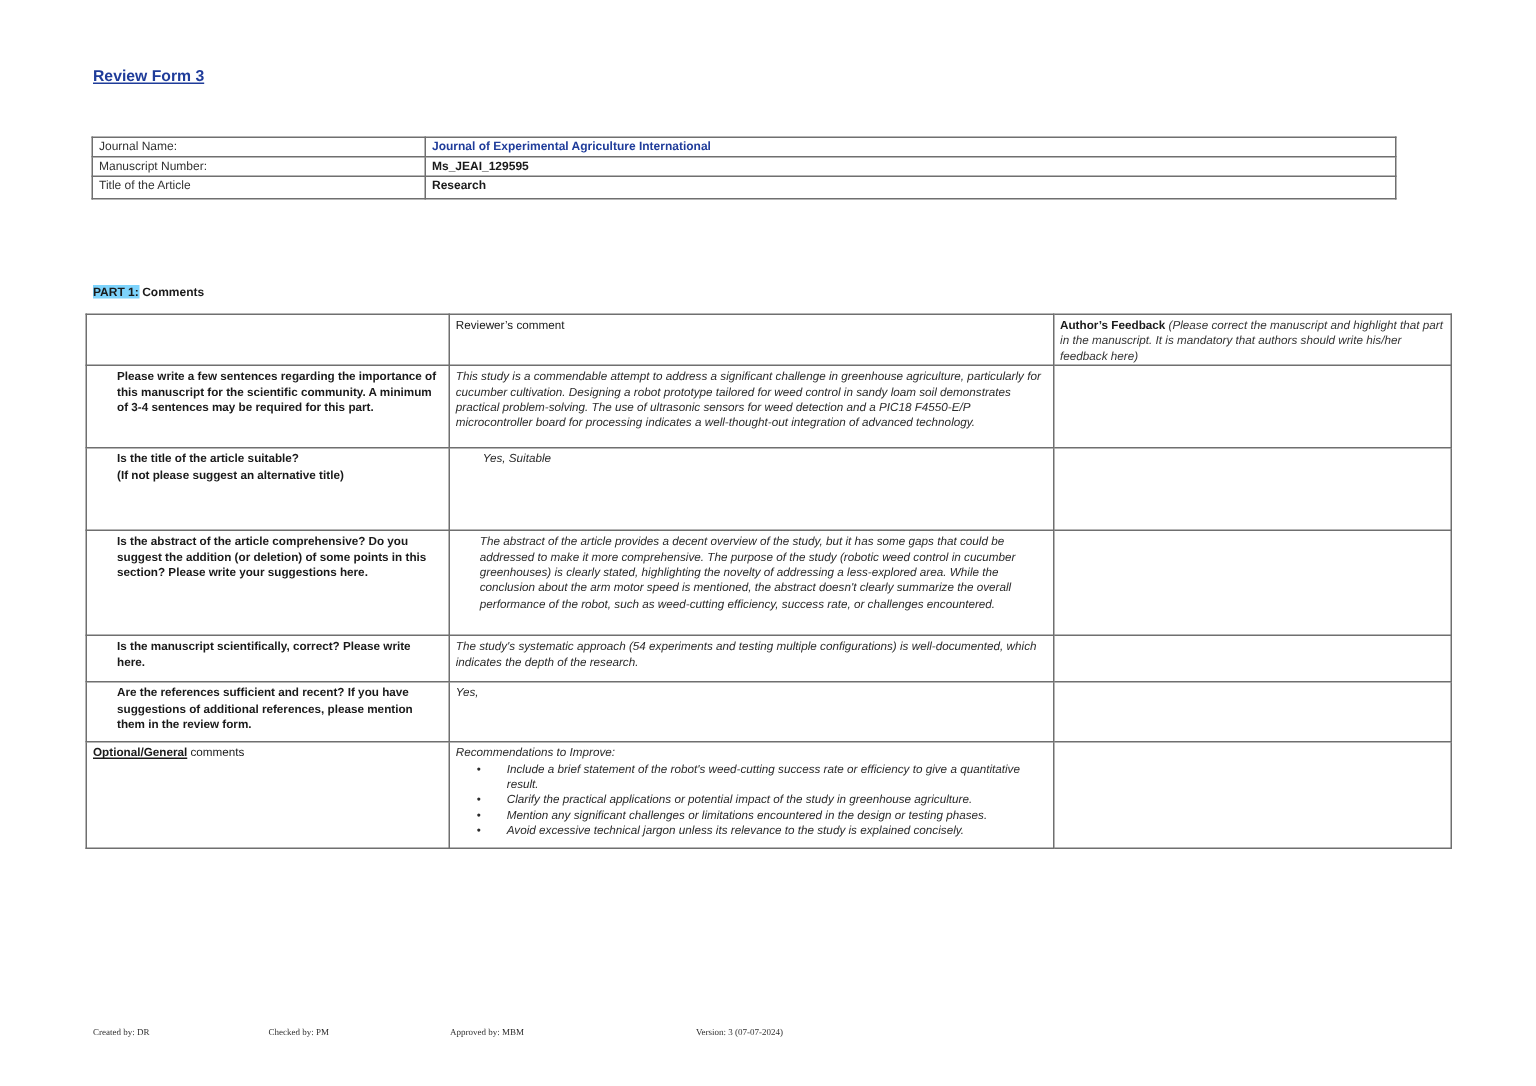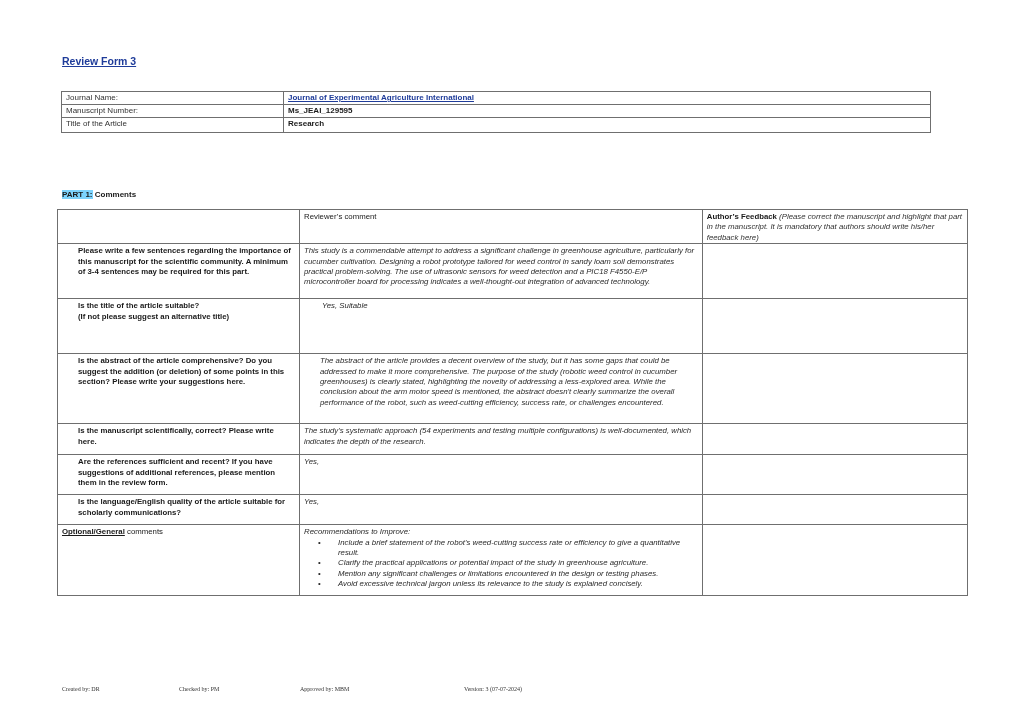--- a/index.html
+++ b/index.html
@@ -1,37 +1,37 @@
 <!DOCTYPE html>
 <html><head>
 <meta charset="utf-8">
 <style>
   html, body { margin: 0; padding: 0; background: #ffffff; }
   body {
     width: 1024px; height: 724px; position: relative; overflow: hidden;
     font-family: "Liberation Sans", sans-serif; color: #1a1a1a;
   }
   .title {
-    position: absolute; left: 62px; top: 55px;
+    position: absolute; left: 62px; top: 45px;
     font-size: 10.5px; font-weight: bold; color: #1f3c9a; text-decoration: underline;
   }
   table { border-collapse: collapse; position: absolute; }
   td { border: 1px solid #6f6f6f; vertical-align: top; padding: 0 4px; }
 
   
   .info { left: 61px; top: 91px; width: 870px; font-size: 8px; }
   .info td { line-height: 11px; }
   .info td.lbl { width: 213px; color: #333; }
   .info td.val { font-weight: bold; }
   .info tr.r1 td { height: 12px; }
   .info tr.r2 td { height: 12px; }
   .info tr.r3 td { height: 27px; }
   .info tr.r3 td.val { vertical-align: bottom; padding-bottom: 4px; }
   .info tr.r4 td { height: 14px; }
-  .info a { color: #1f3c9a; text-decoration: underline; }
+  .info a { color: #1f3c9a; }
 
   .part {
     position: absolute; left: 62px; top: 190px; font-size: 8px; font-weight: bold;
   }
   .part .hl { background: #7dd3fc; }
 
   
   .cmt { left: 57px; top: 209px; width: 911px; font-size: 7.8px; }
   .cmt td { line-height: 10.4px; padding-top: 2px; }
   .cmt td.q { width: 221px; font-weight: bold; padding-left: 20px; padding-right: 8px; }
@@ -114,25 +114,20 @@
   <tr class="h4">
     <td class="q">Is the manuscript scientifically, correct? Please write here.</td>
     <td class="r">The study's systematic approach (54 experiments and testing multiple configurations) is well-documented, which indicates the depth of the research.</td>
     <td class="a"></td>
   </tr>
   <tr class="h5">
     <td class="q">Are the references sufficient and recent? If you have suggestions of additional references, please mention them in the review form.</td>
     <td class="r">Yes,</td>
     <td class="a"></td>
   </tr>
-  <tr class="h6">
-    <td class="q">Is the language/English quality of the article suitable for scholarly communications?</td>
-    <td class="r">Yes,</td>
-    <td class="a"></td>
-  </tr>
   <tr class="h7">
     <td class="q opt"><b>Optional/General</b><span> comments</span></td>
     <td class="r">
       <div>Recommendations to Improve:</div>
       <ul class="recs">
         <li>Include a brief statement of the robot's weed-cutting success rate or efficiency to give a quantitative result.</li>
         <li>Clarify the practical applications or potential impact of the study in greenhouse agriculture.</li>
         <li>Mention any significant challenges or limitations encountered in the design or testing phases.</li>
         <li>Avoid excessive technical jargon unless its relevance to the study is explained concisely.</li>
       </ul>

